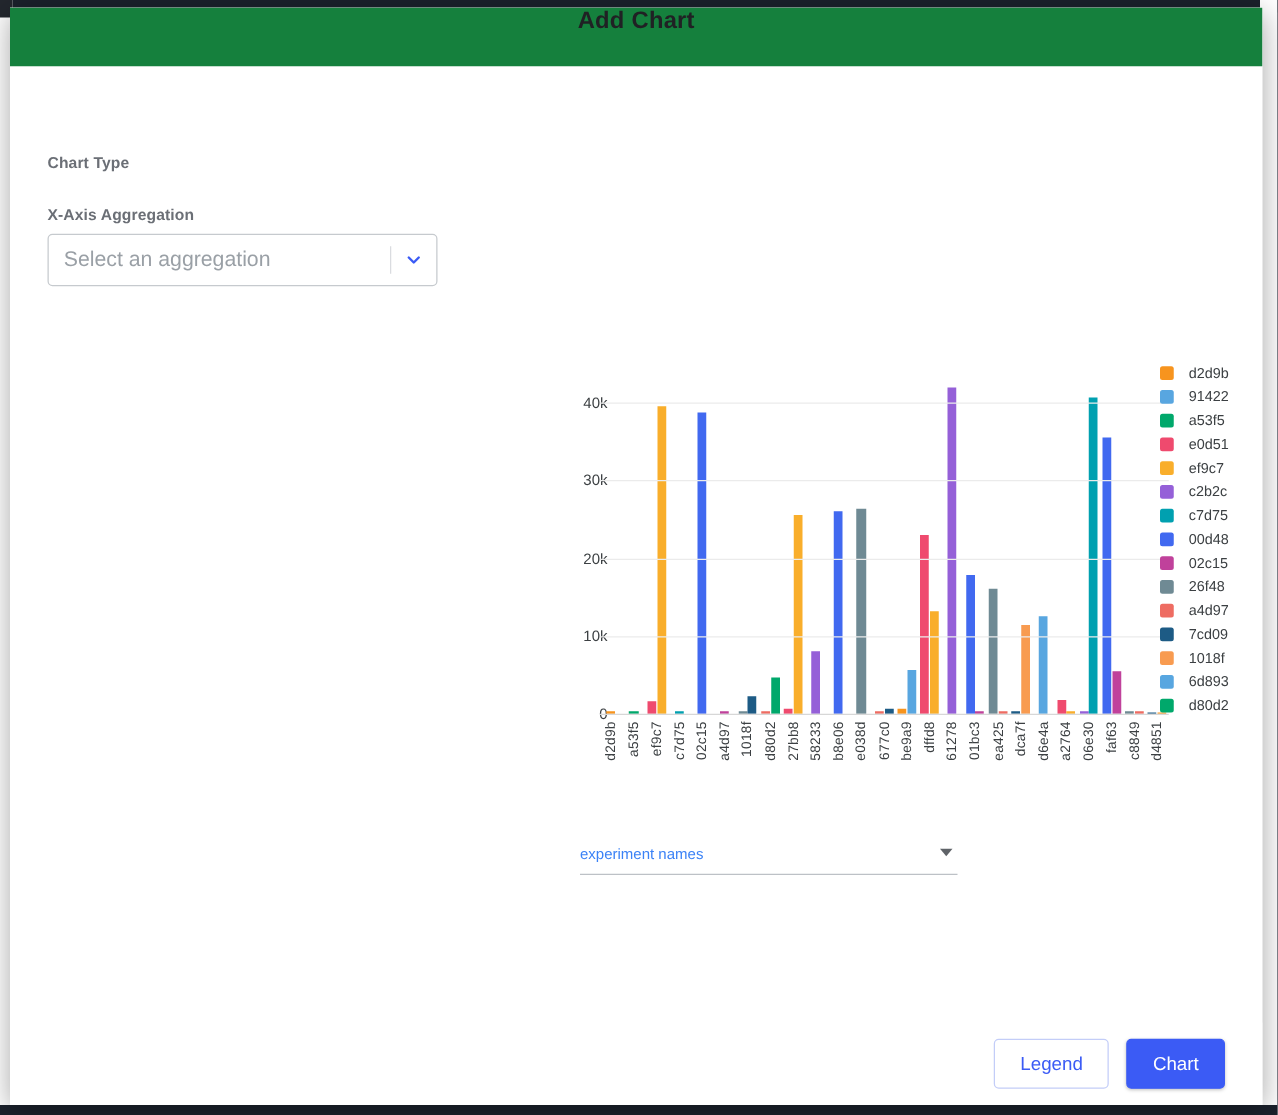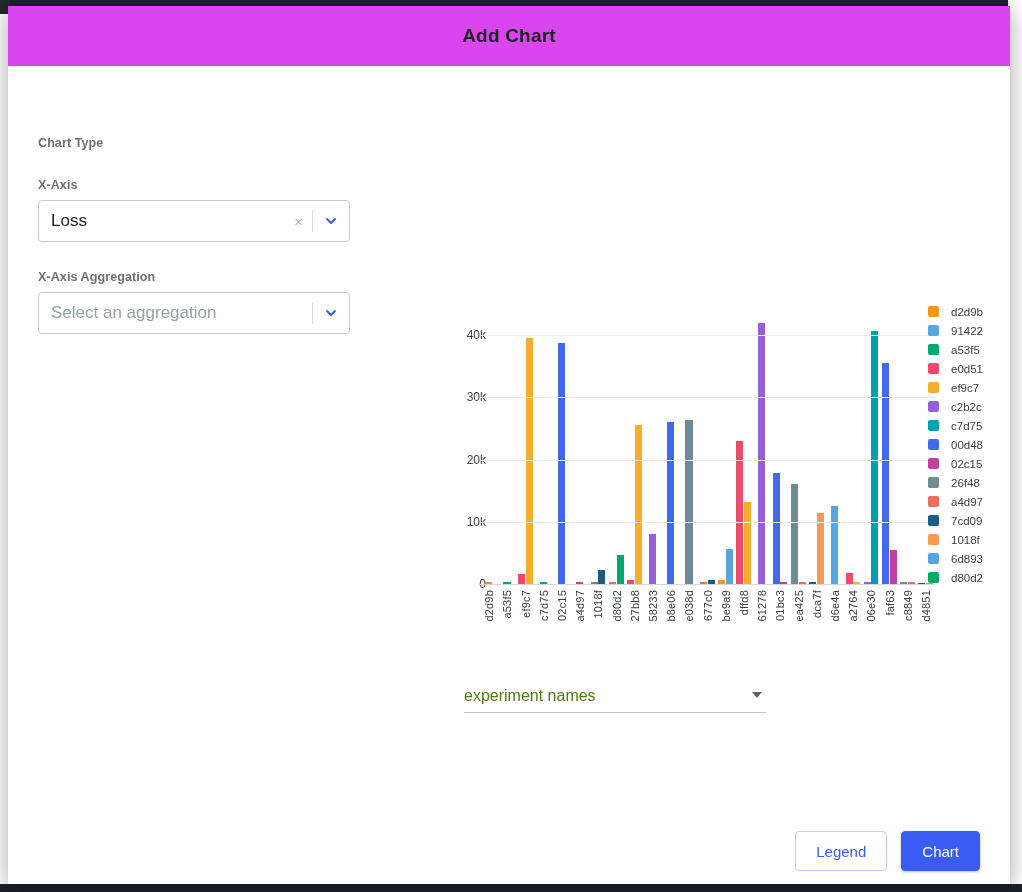--- a/index.html
+++ b/index.html
@@ -19,22 +19,22 @@
   .bg-bottom { position:absolute; left:0; bottom:0; width:1022px; height:8px; background:#1b212c; }
 
   
   .dialog {
     position:absolute; left:8px; top:6px; width:1002px; height:878px;
     background:#ffffff;
     box-shadow:0 4px 22px rgba(0,0,0,.35);
     overflow:hidden;
   }
   .dialog-header {
-    height:60px; background:#d946ef;
-    display:flex; align-items:center; justify-content:center;
+    height:47px; background:#15803d;
+    display:flex; justify-content:center;
   }
   .dialog-title {
     font-size:19px; font-weight:bold; color:#202124; letter-spacing:.2px;
   }
 
   .dialog-body { position:relative; height:752px;margin-top:48px; }
 
   
   .left-col { position:absolute; left:30px; top:22px; width:330px; }
   .field-label {
@@ -107,21 +107,21 @@
   .legend-item { display:flex; align-items:center; height:19px; }
   .legend-swatch { width:11px; height:11px; border-radius:2px; flex:0 0 auto; }
   .legend-text { font-size:11.5px; color:#3c4043; margin-left:12px; }
 
   
   .legend-keys { position:absolute; left:456px; top:566px; width:302px; }
   .lk-select {
     position:relative; border-bottom:1px solid #bdc1c6; height:32px;
     display:flex; align-items:center;
   }
-  .lk-select .val { font-size:16px; color:#4d7c0f; }
+  .lk-select .val { font-size:12px; color:#3b82f6; }
 
   
   .dialog-footer {
     position:absolute; left:0; bottom:0; width:1002px; height:66px;
     display:flex; align-items:center; justify-content:flex-end; padding-right:30px;
     box-sizing:border-box; background:#fff;
   }
   .btn {
     font-family:"Liberation Sans", sans-serif;
     font-size:15px; border-radius:4px; cursor:pointer;
@@ -148,35 +148,20 @@
     </div>
 
     <div class="dialog-body">
 
       <div class="left-col">
 
         <div class="group">
           <div class="field-label">Chart Type</div>
         </div>
 
-        <div class="group">
-          <div class="field-label">X-Axis</div>
-          <div class="boxed-select">
-            <span class="val">Loss</span>
-            <span class="bs-right">
-              <span class="clear-x">×</span>
-              <span class="divider-v"></span>
-              <span class="chev">
-                <svg width="16" height="16" viewBox="0 0 20 20" aria-hidden="true">
-                  <path d="M5 7.5 L10 12.5 L15 7.5" fill="none" stroke="#3b5bf5" stroke-width="2.4" stroke-linecap="round" stroke-linejoin="round"></path>
-                </svg>
-              </span>
-            </span>
-          </div>
-        </div>
 
         <div class="group">
           <div class="field-label">X-Axis Aggregation</div>
           <div class="boxed-select">
             <span class="ph">Select an aggregation</span>
             <span class="bs-right">
               <span class="divider-v"></span>
               <span class="chev">
                 <svg width="16" height="16" viewBox="0 0 20 20" aria-hidden="true">
                   <path d="M5 7.5 L10 12.5 L15 7.5" fill="none" stroke="#3b5bf5" stroke-width="2.4" stroke-linecap="round" stroke-linejoin="round"></path>

